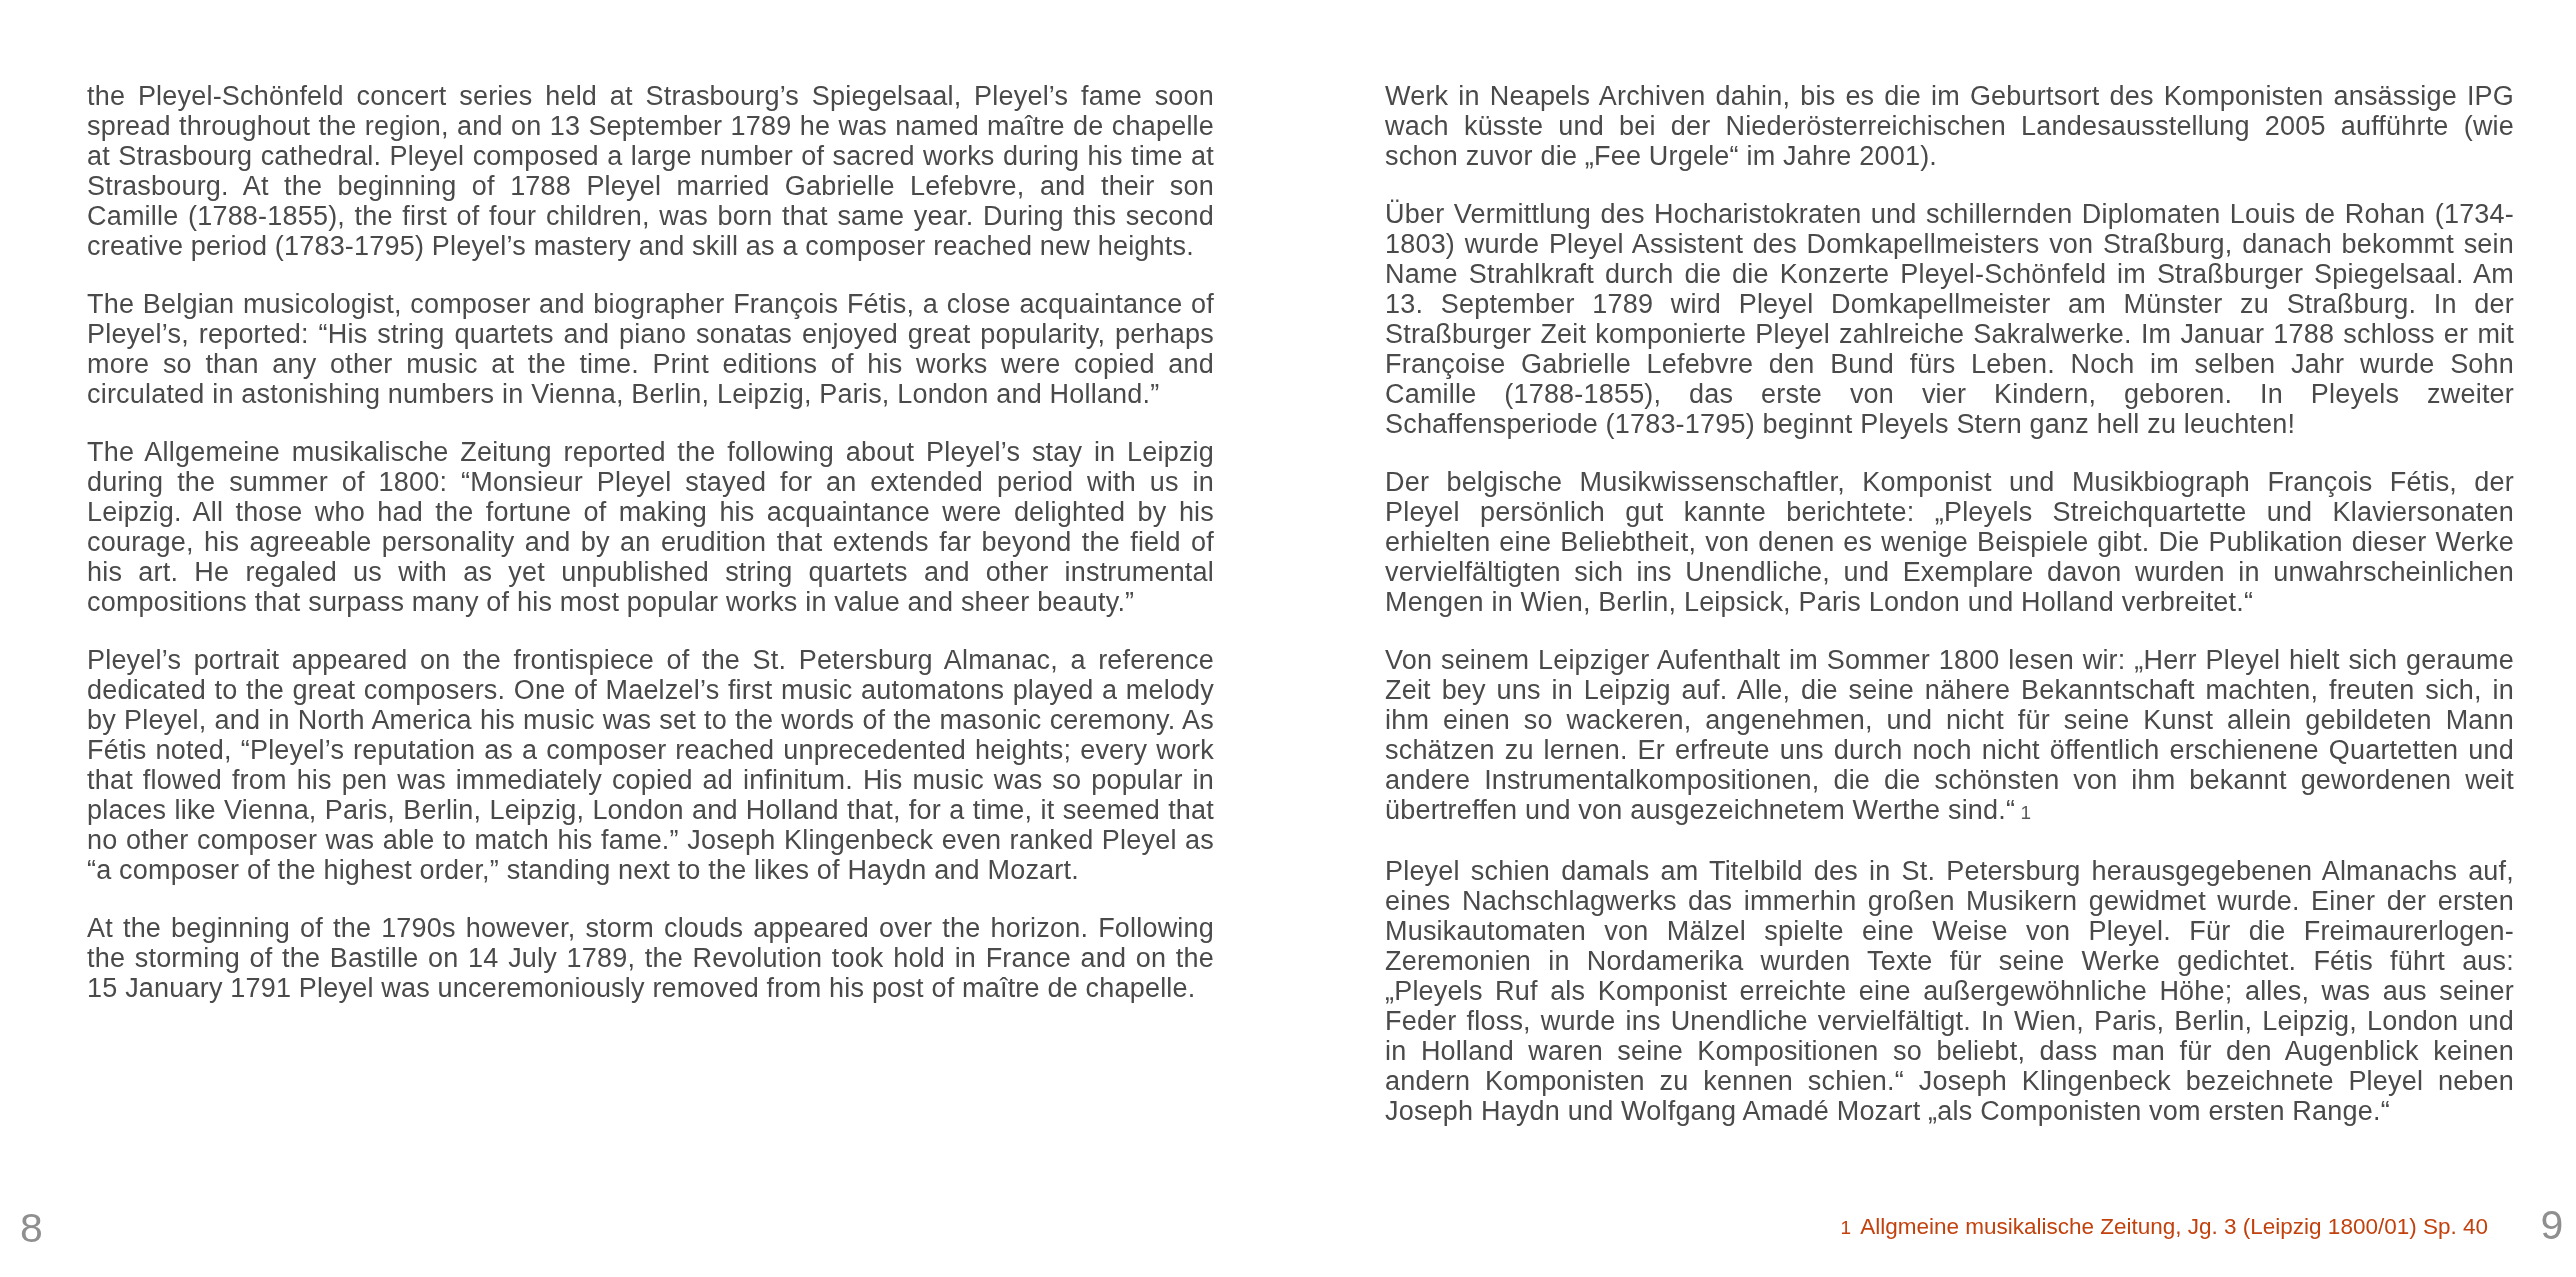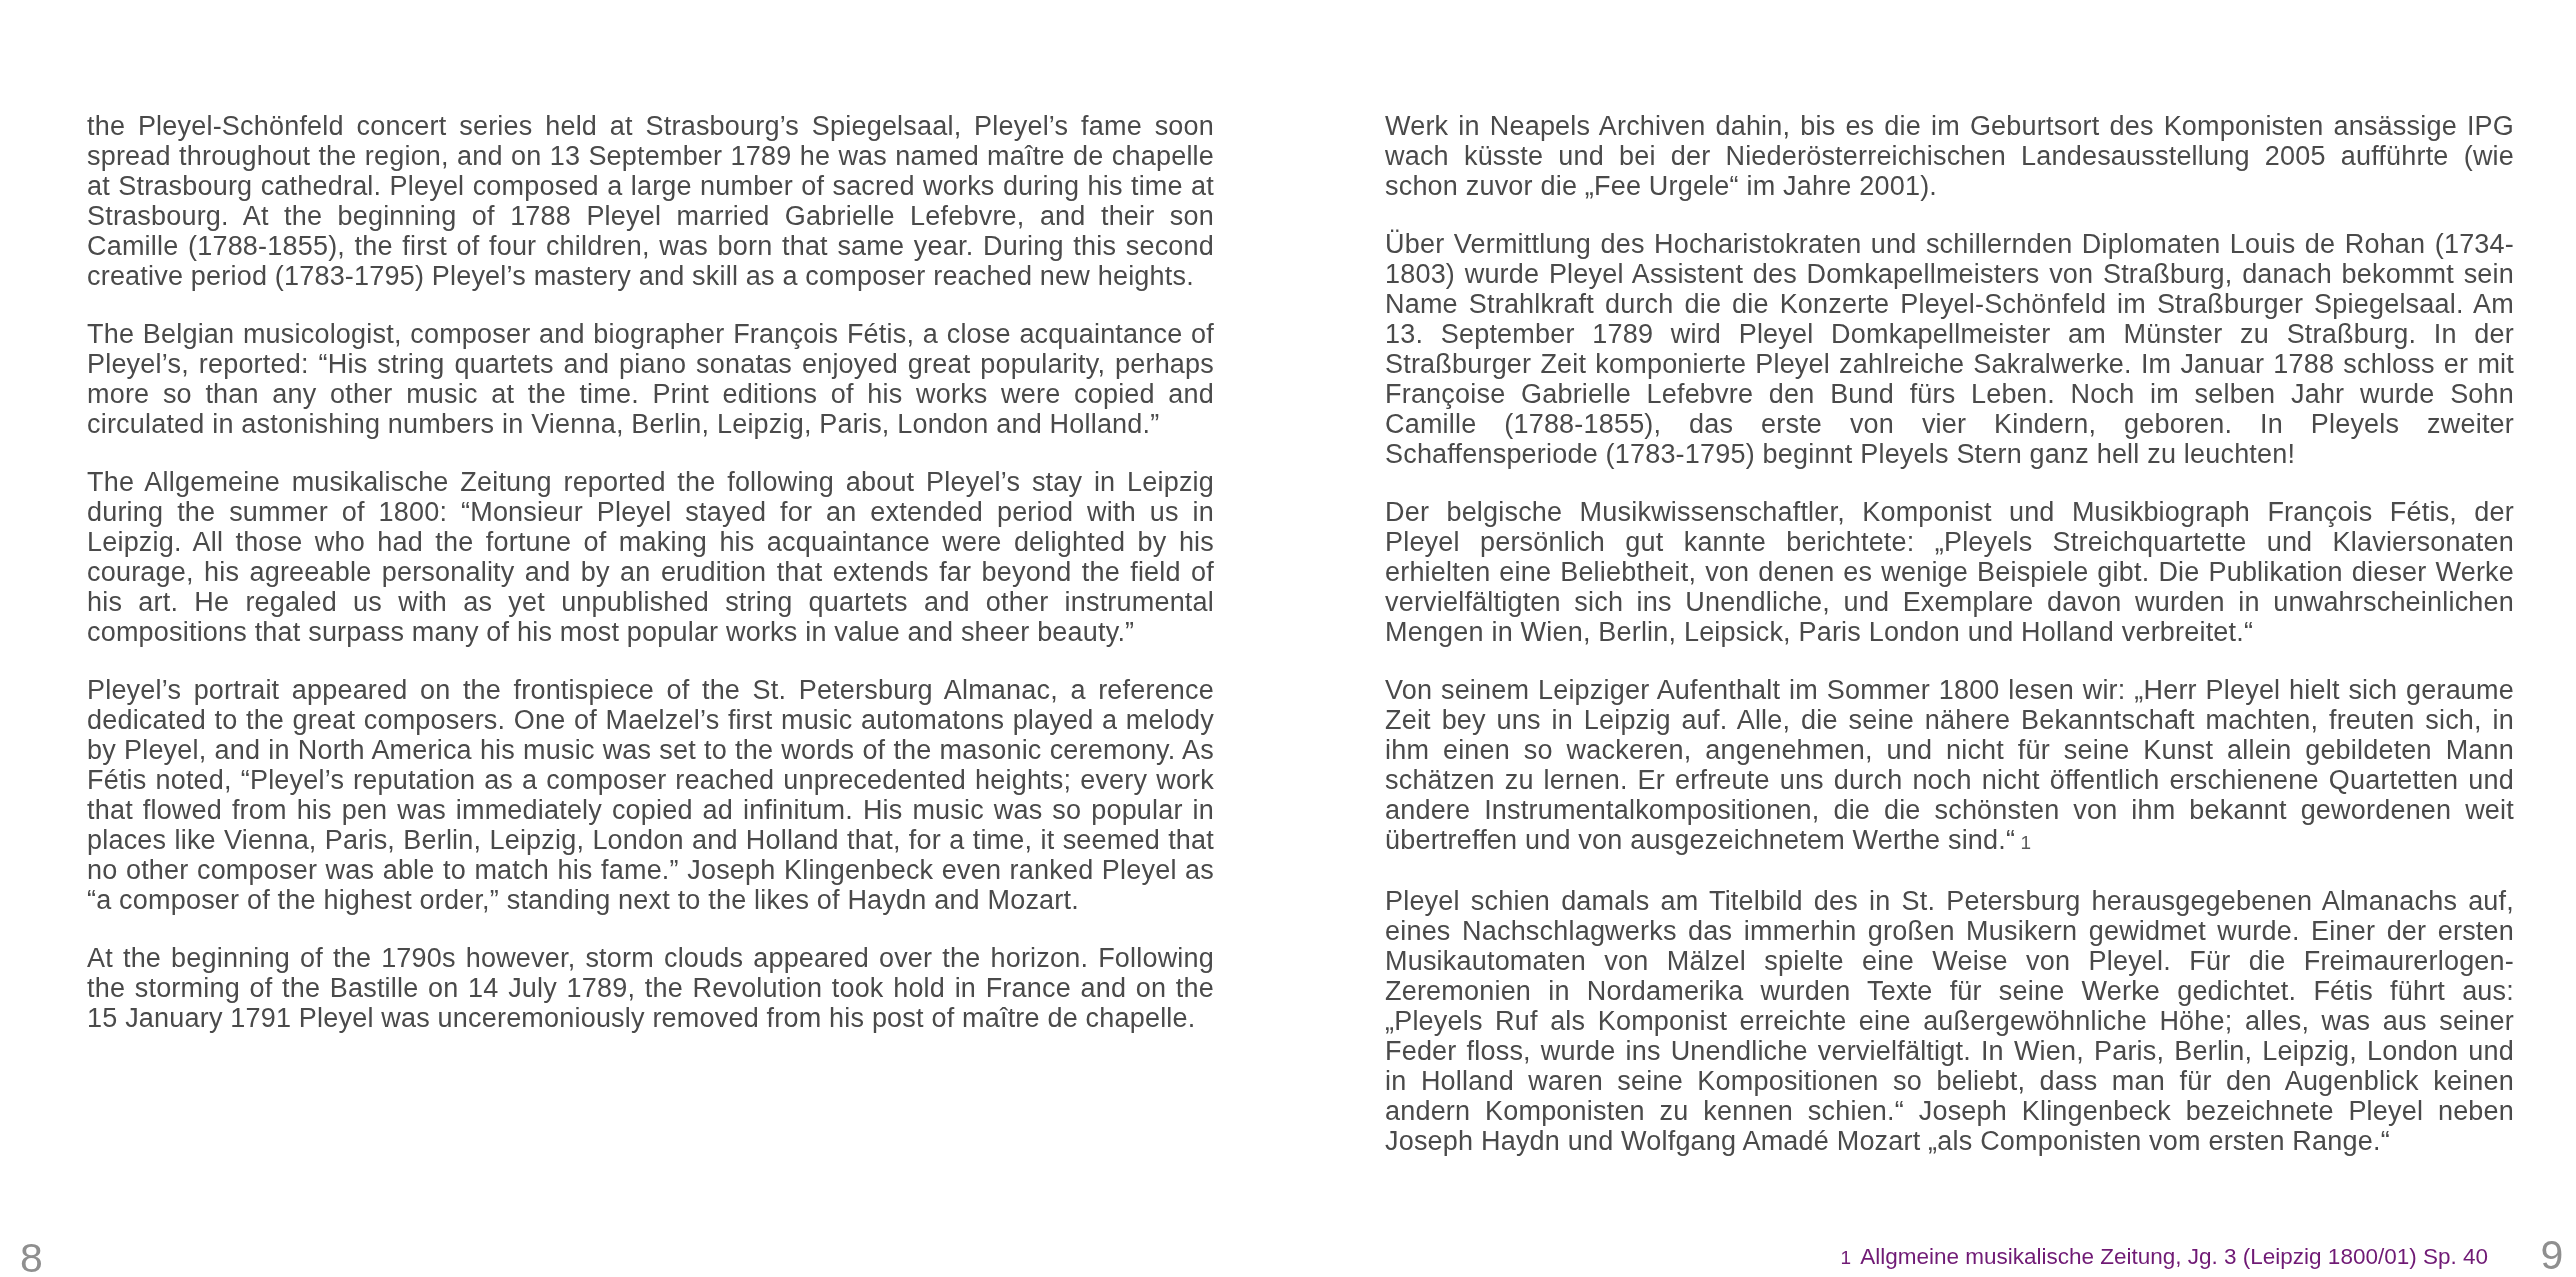--- a/index.html
+++ b/index.html
@@ -11,21 +11,20 @@
     position: relative;
     width: 2576px;
     height: 1277px;
     overflow: hidden;
     font-family: "Liberation Sans", sans-serif;
   }
   .spread {
     position: absolute;
     inset: 0;
     background: #ffffff;
-    margin-top: 30px;
   }
   .text-column {
     position: absolute;
     top: 81px;
   }
   .text-column.left {
     left: 87px;
     width: 1127px;
   }
   .text-column.right {
@@ -49,21 +48,21 @@
     color: #5a5a5a;
     margin-left: 5.4px;
   }
   .footnote {
     position: absolute;
     top: 1214px;
     right: 88px;
     font-size: 22.5px;
     line-height: 25px;
     font-weight: 300;
-    color: #701a75;
+    color: #c2410c;
     text-align: left;
     white-space: nowrap;
   }
   .footnote .footnote-marker {
     font-size: 19px;
     margin-right: 9px;
   }
   .page-number {
     position: absolute;
     font-size: 41px;

